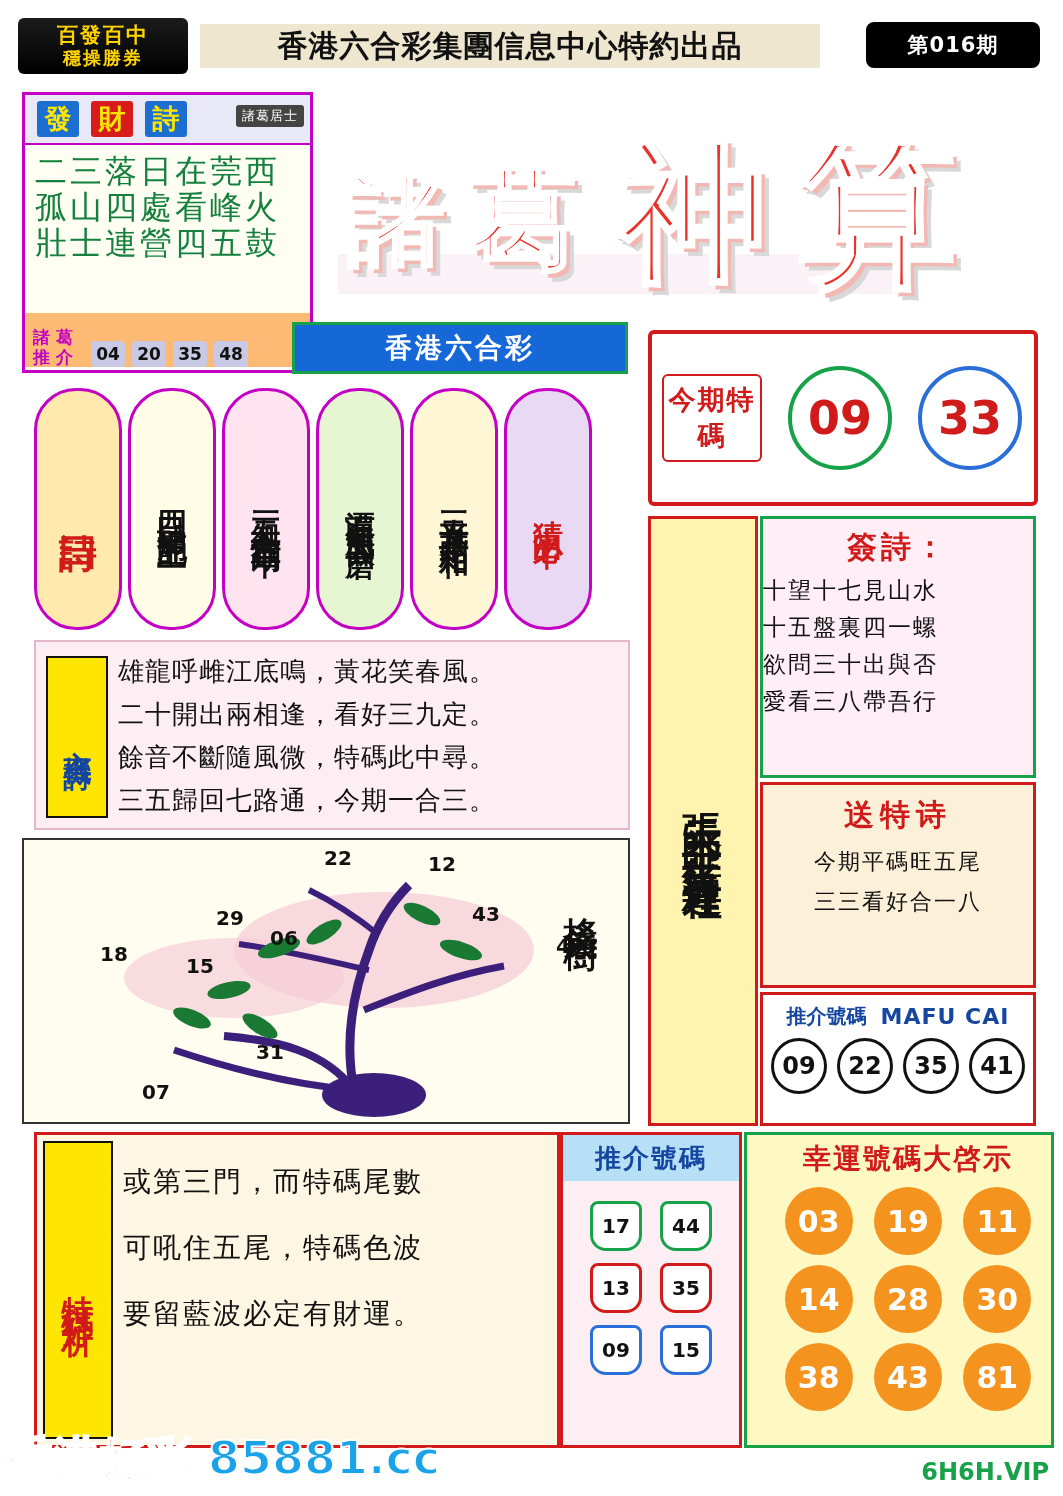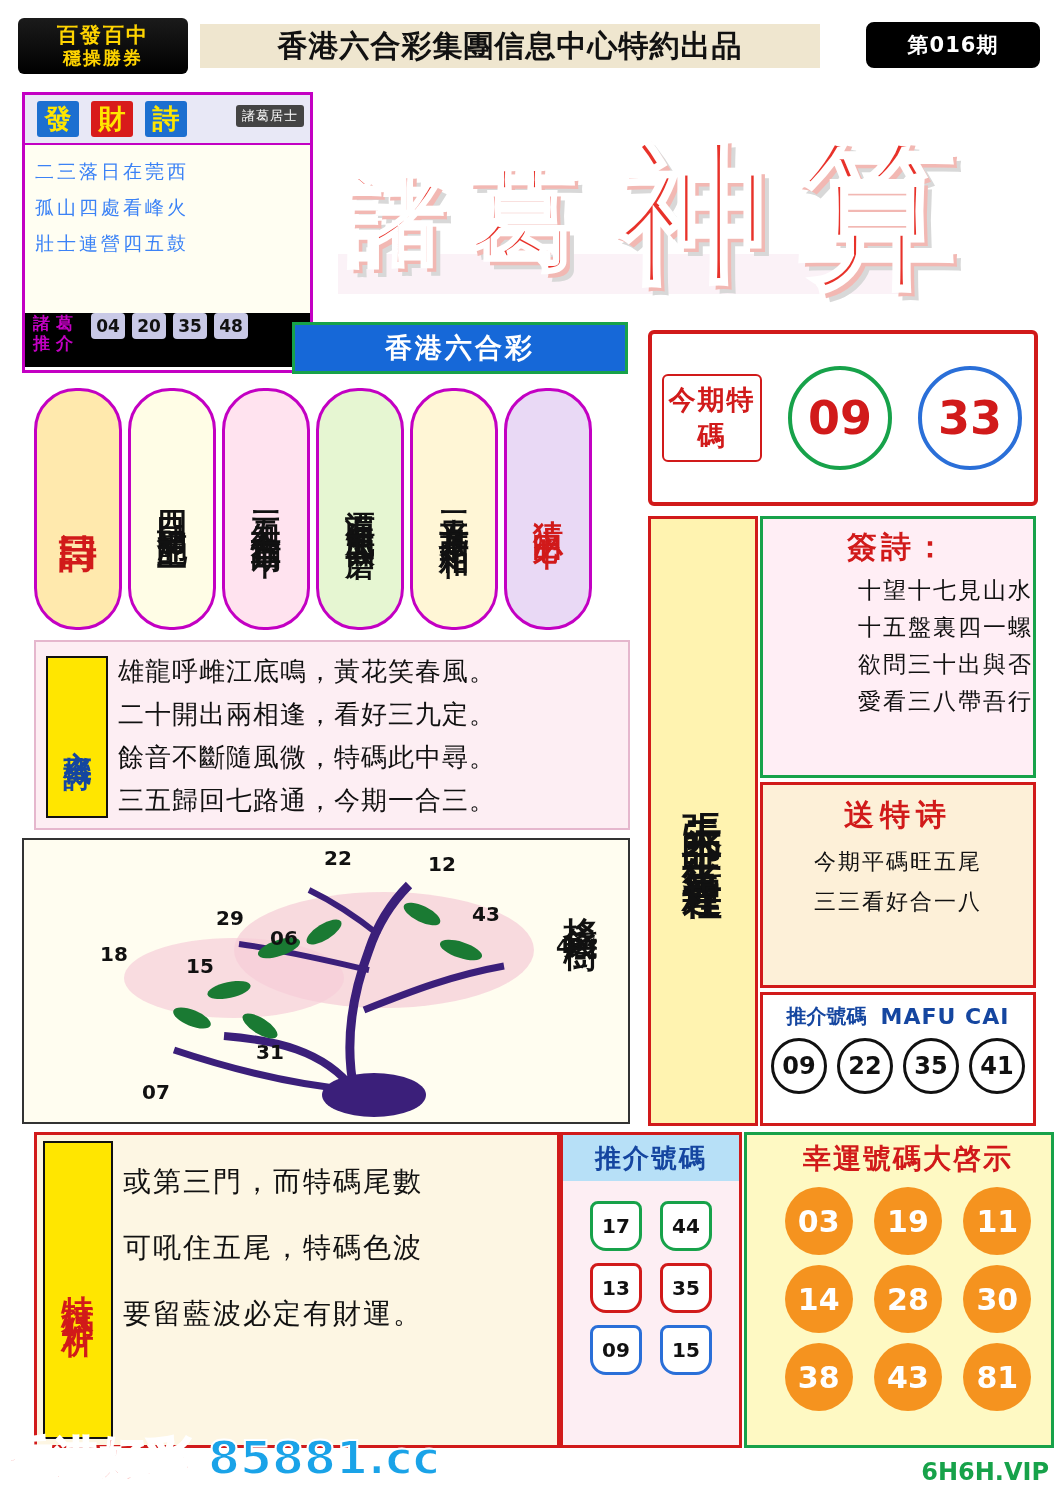--- a/index.html
+++ b/index.html
@@ -47,24 +47,24 @@
     display:flex;align-items:center;justify-content:center;border-radius:3px;
   }
   .poem-head .c1{left:12px;}
   .poem-head .c2{left:66px;background:#d81b1b;color:#ffe600;}
   .poem-head .c3{left:120px;background:#1c6fd0;color:#ffe600;}
   .poem-head .sub{
     position:absolute;right:6px;top:10px;
     background:#444;color:#fff;font-size:13px;padding:2px 6px;border-radius:3px;letter-spacing:1px;
   }
   .poem-body{padding:8px 10px 0 10px;background:#fffef2;height:160px;}
-  .poem-line{font-size:19px;color:#3b82f6;letter-spacing:3px;line-height:36px;}
+  .poem-line{font-size:32px;color:#15803d;letter-spacing:3px;line-height:36px;}
   .poem-foot{
-    position:relative;height:54px;background:#000000;border-top:0;
-    display:flex;align-items:flex-start;padding-left:8px;
+    position:relative;height:54px;background:#fdba74;border-top:0;
+    display:flex;align-items:flex-end;padding-left:8px;
   }
   .pf-label{font-size:17px;color:#c300c3;font-weight:bold;line-height:20px;width:54px;}
   .pf-nums{display:flex;gap:7px;margin-left:4px;}
   .pf-num{
     width:34px;height:26px;background:#c9c9e6;border-radius:4px;
     display:flex;align-items:center;justify-content:center;font-size:17px;color:#111;font-weight:bold;
   }
 
   
   .bigtitle{
@@ -171,21 +171,21 @@
     writing-mode:vertical-rl;text-orientation:upright;
     font-size:40px;font-weight:bold;color:#111;letter-spacing:8px;
   }
   .qianshi{
     position:absolute;left:760px;top:516px;width:270px;height:256px;
     background:#ffeef5;border:3px solid #17a24a;
   }
   .qianshi h4{
     margin:8px 0 4px 0;text-align:center;font-size:30px;color:#d11a1a;letter-spacing:4px;
   }
-  .qline{font-size:23px;color:#111;text-align:right;letter-spacing:2px;line-height:37px;}
+  .qline{font-size:23px;color:#111;text-align:left;letter-spacing:2px;line-height:37px;}
   .songte{
     position:absolute;left:760px;top:782px;width:270px;height:200px;
     background:#fdf0d8;border:3px solid #d11a1a;
   }
   .songte h4{margin:10px 0 6px 0;text-align:center;font-size:30px;color:#d11a1a;letter-spacing:6px;}
   .sline{font-size:22px;color:#111;text-align:center;letter-spacing:2px;line-height:40px;}
   .tuijian{
     position:absolute;left:760px;top:992px;width:270px;height:128px;
     background:#fff;border:3px solid #d11a1a;
   }

